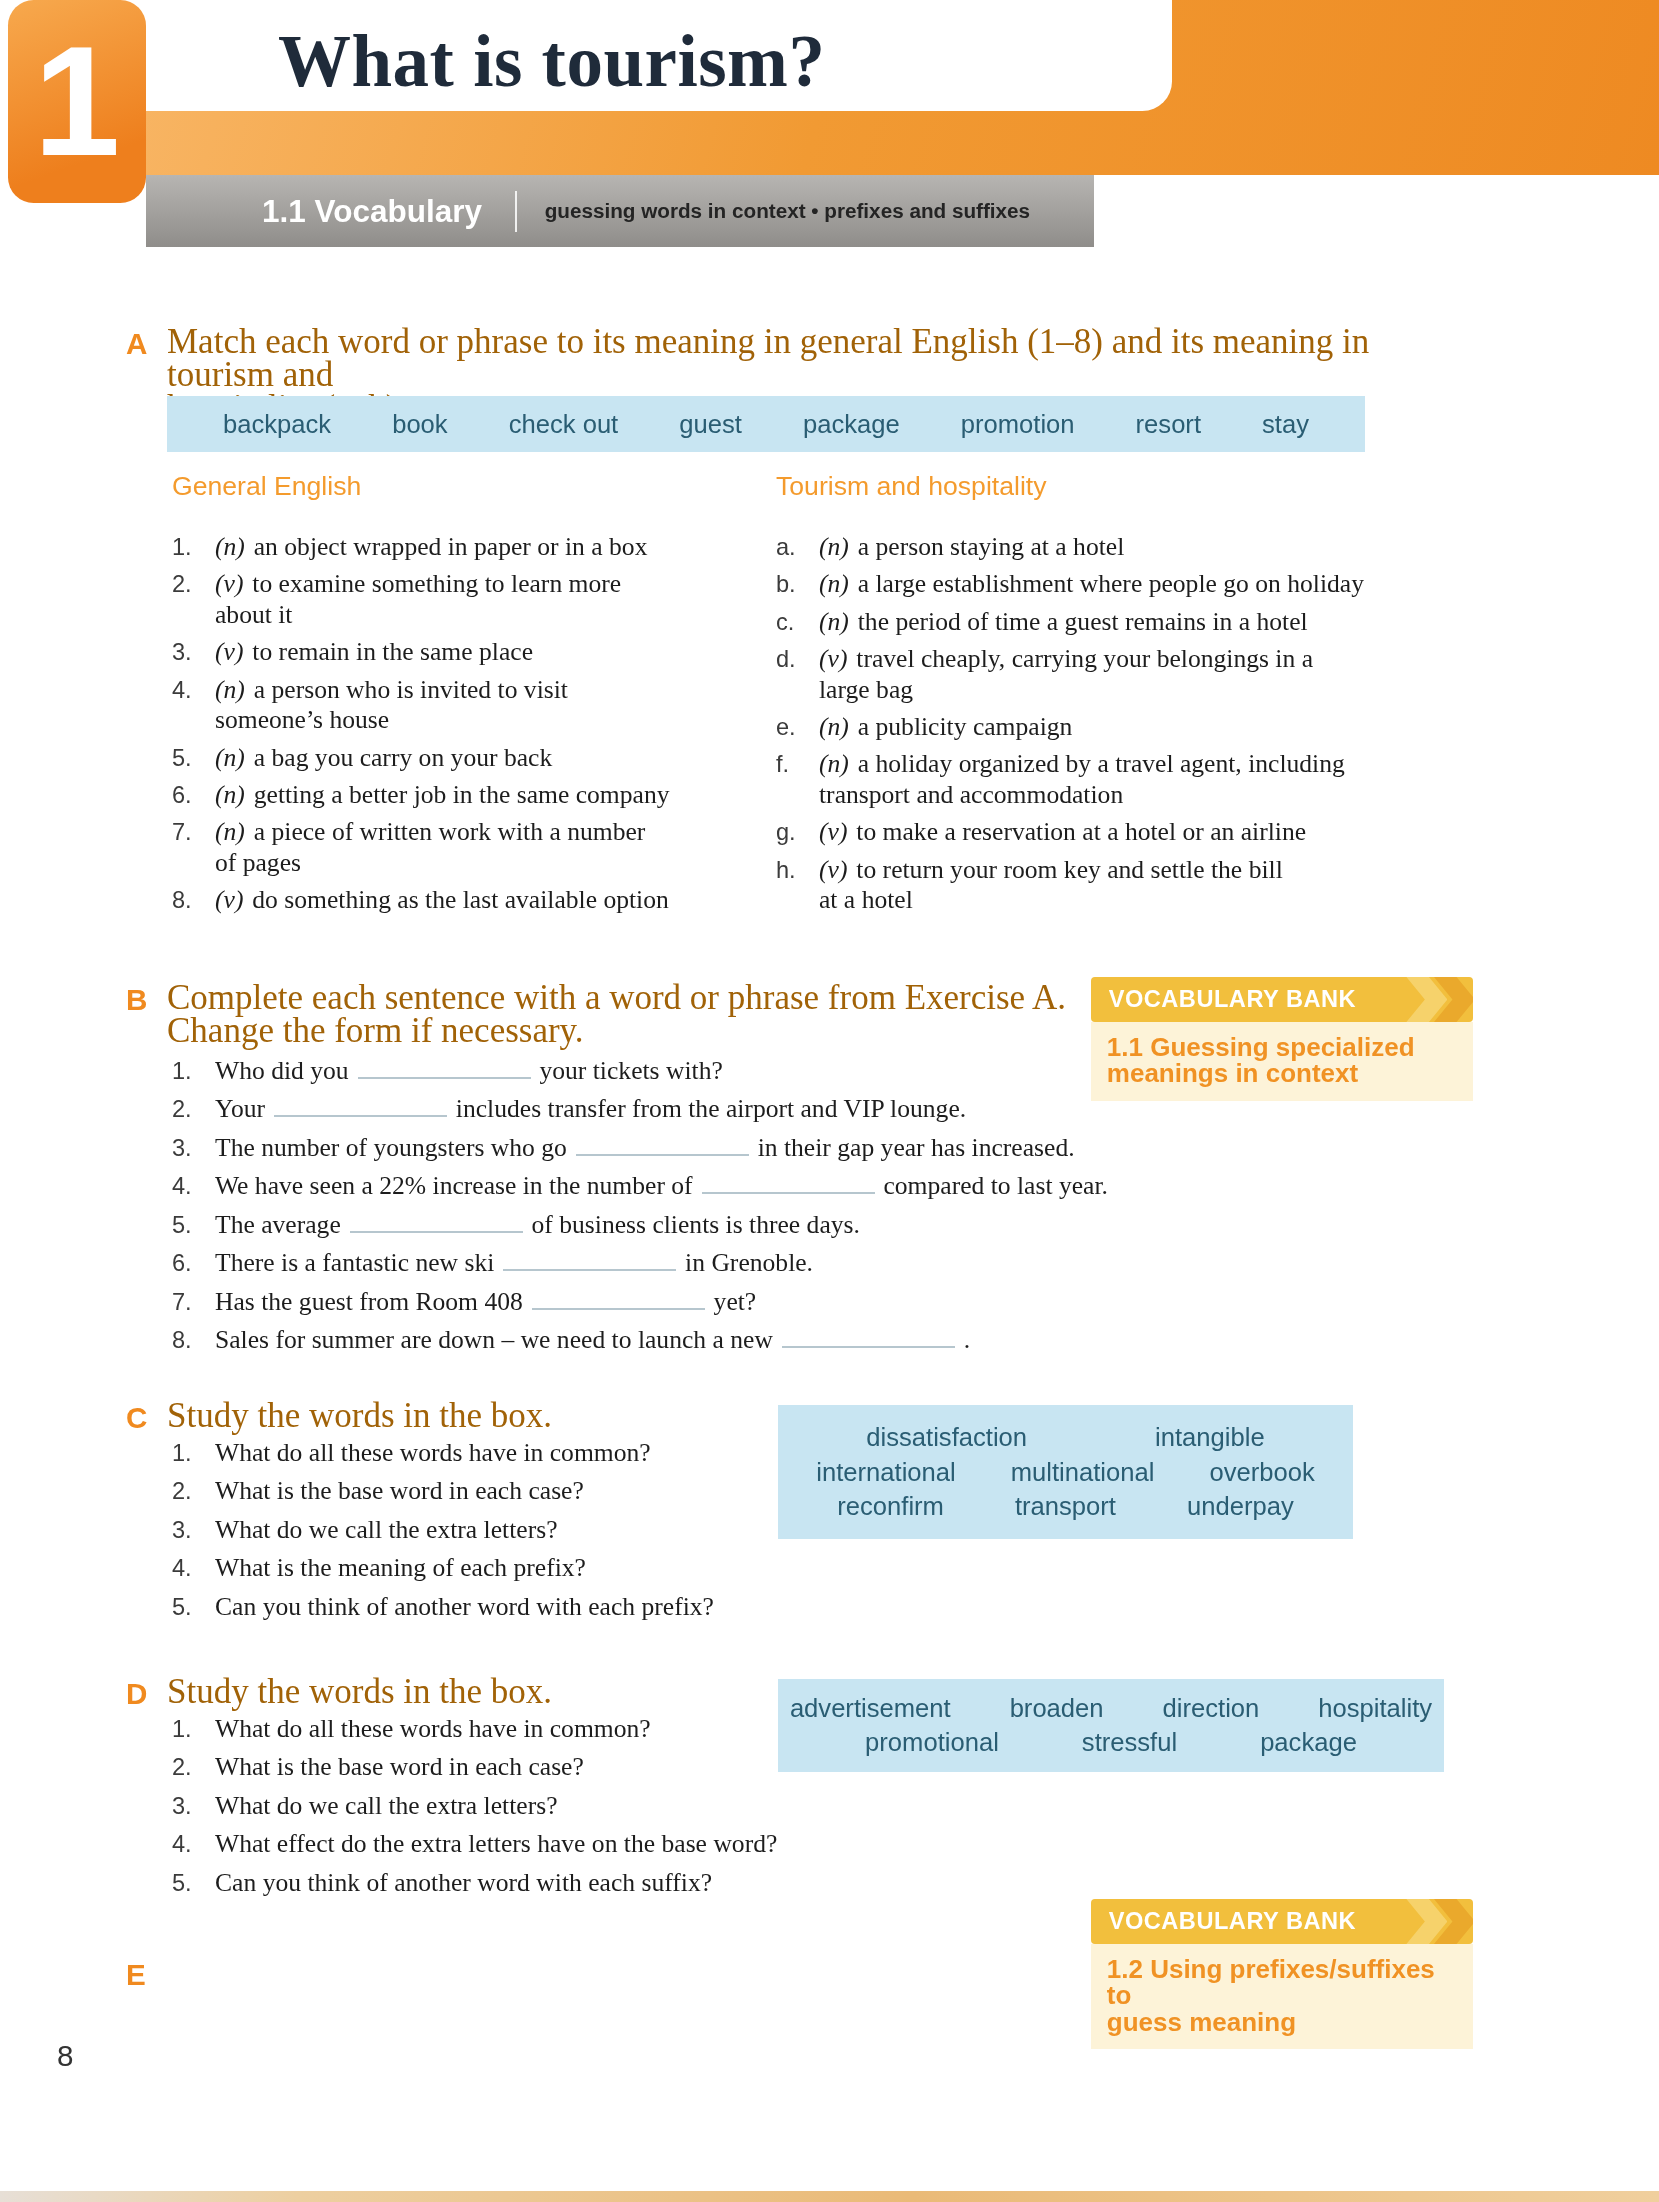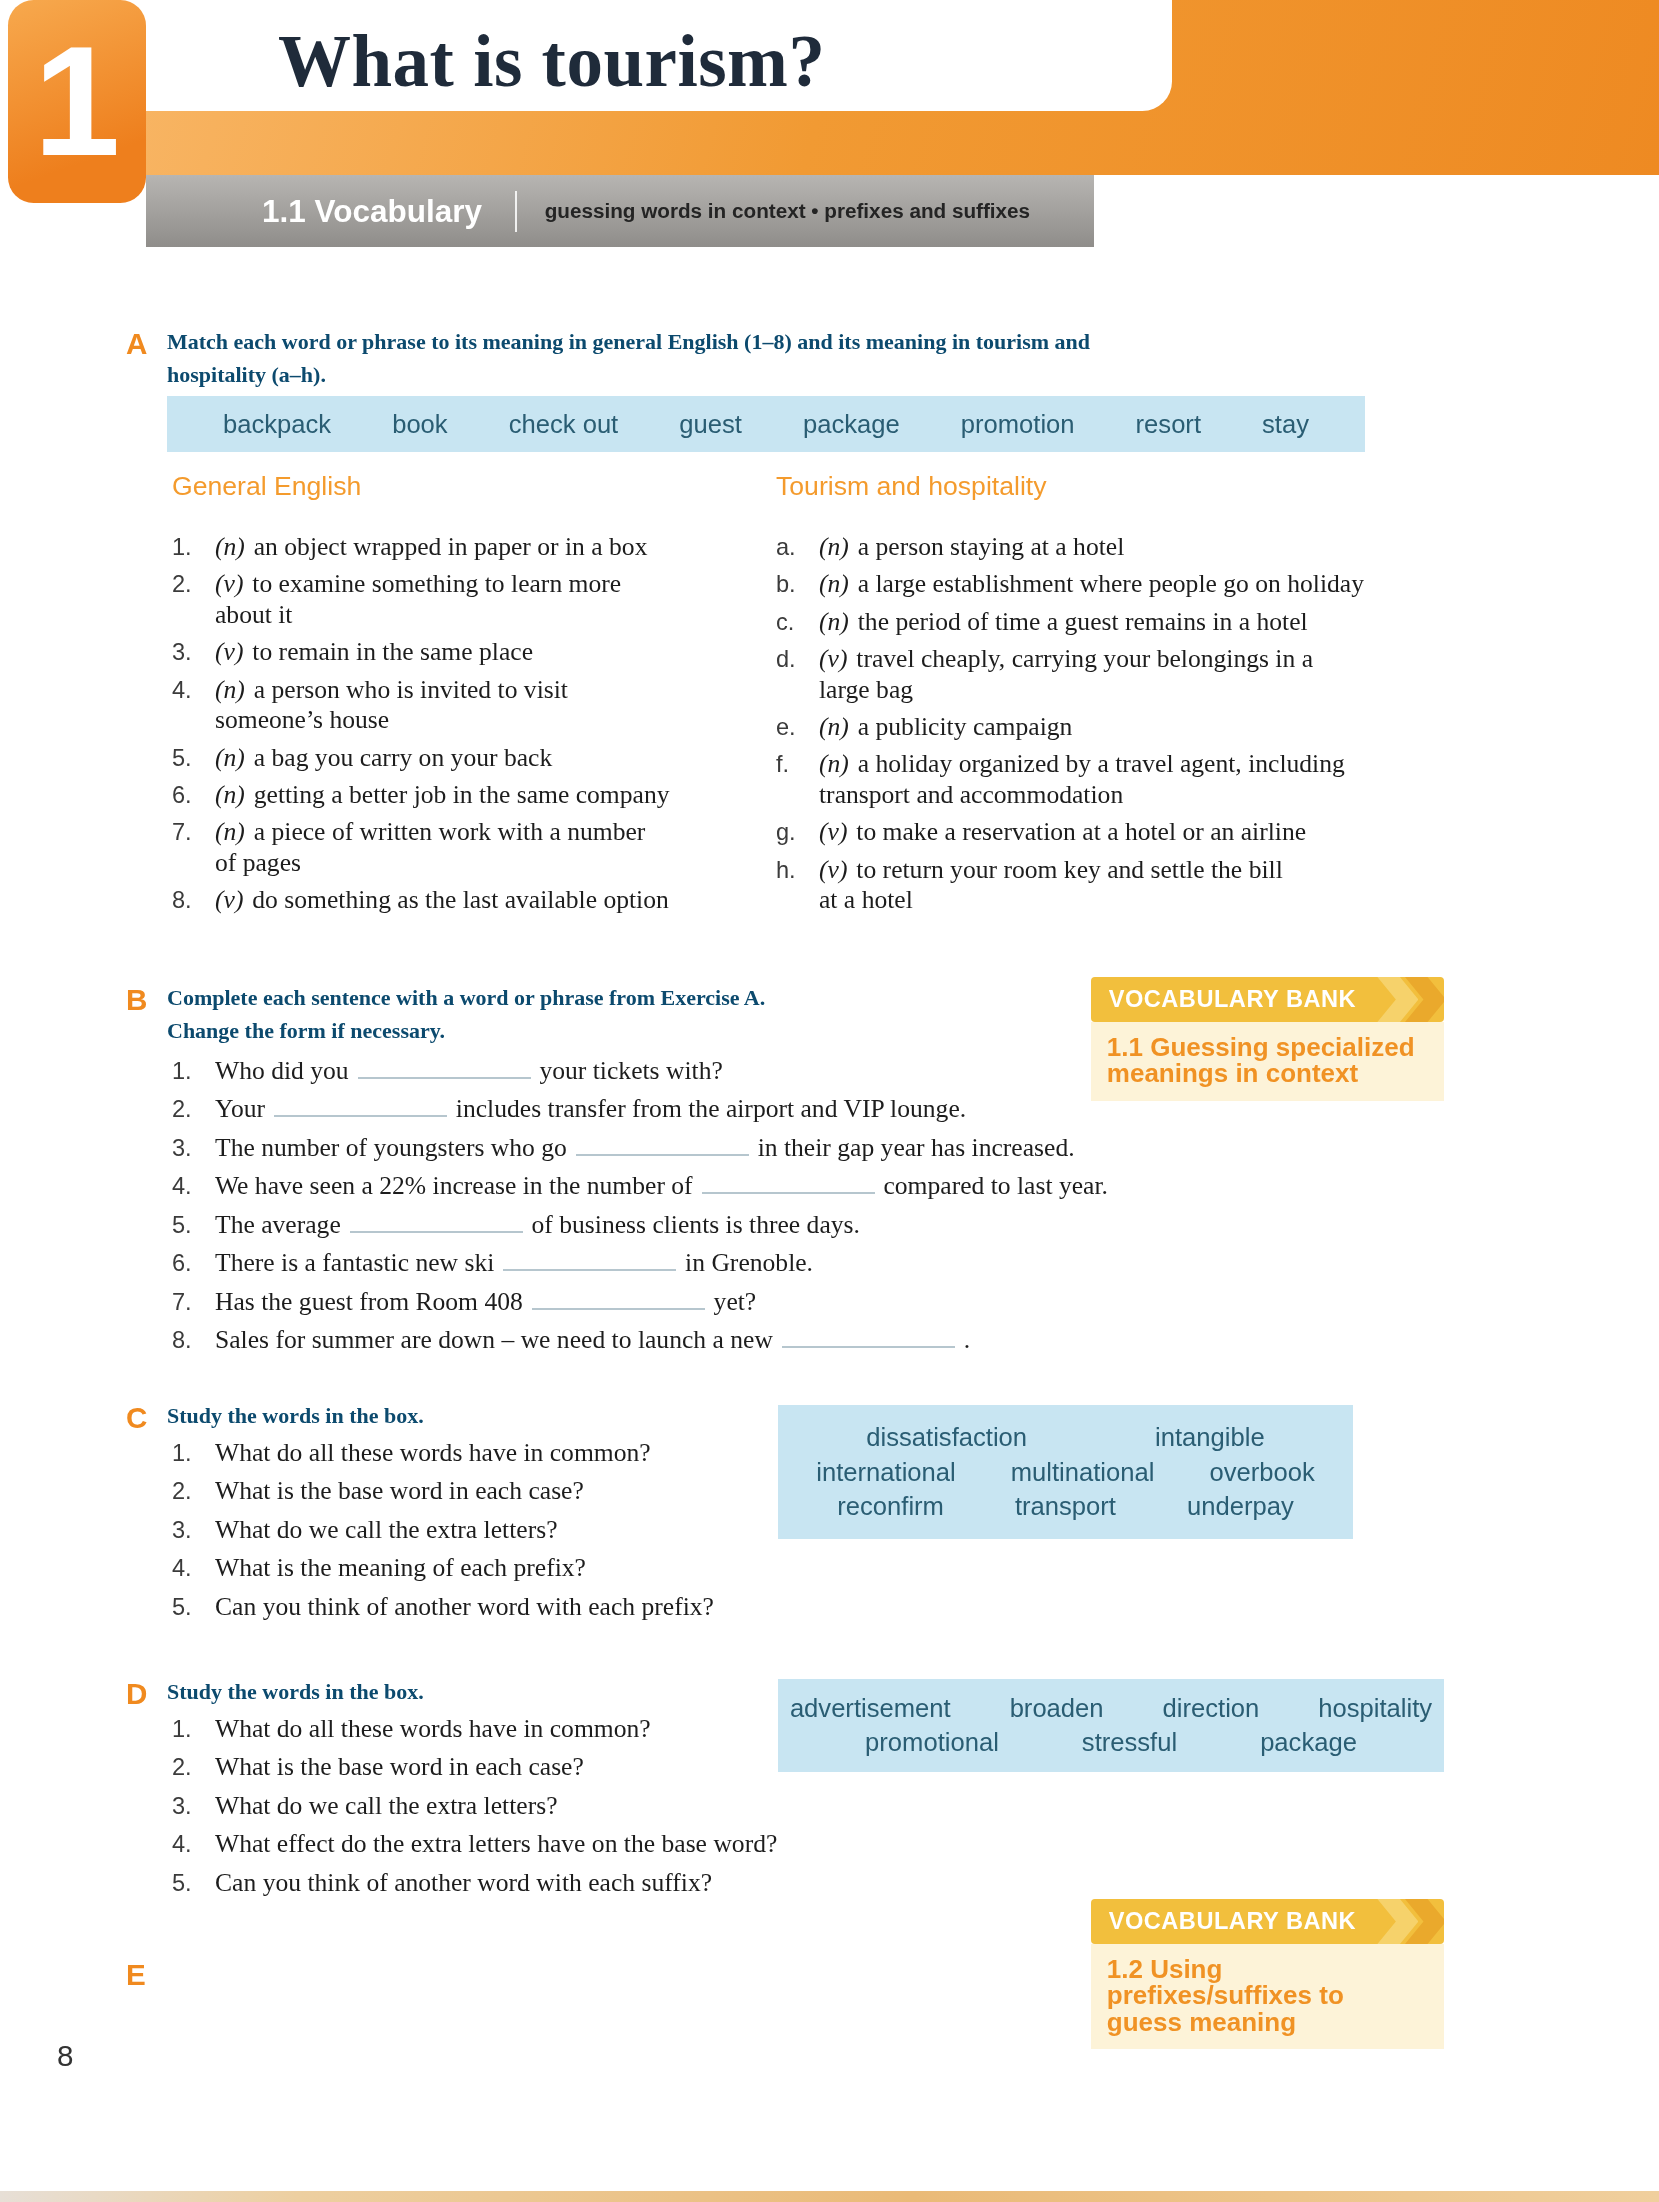--- a/index.html
+++ b/index.html
@@ -20,21 +20,21 @@
   .lesson-bar{position:absolute;left:146px;top:175px;width:948px;height:72px;
         background:linear-gradient(180deg,#b7b5b2 0%,#8f8d8a 100%);display:flex;align-items:center;}
   .lesson-code{margin-left:116px;font-family:"Liberation Sans",sans-serif;font-weight:bold;
         font-size:31.5px;color:#ffffff;}
   .lesson-div{width:2px;height:41px;background:rgba(255,255,255,.85);margin:0 27.6px 0 33px;}
   .lesson-topics{font-family:"Liberation Sans",sans-serif;font-weight:bold;font-size:20.7px;color:#242424;}
 
   
   .sec-label{position:absolute;left:126px;font-family:"Liberation Sans",sans-serif;
         font-weight:bold;font-size:29.6px;color:#f08a1f;}
-  .instr{position:absolute;font-weight:bold;font-size:22px;color:#0c4a6e;line-height:33px;}
+  .instr{position:absolute;font-weight:normal;font-size:35px;color:#a16207;line-height:33px;}
   .num{font-family:"Liberation Sans",sans-serif;font-size:23.6px;color:#3b3b3b;padding-top:2px;}
   .wb-word{font-family:"Liberation Sans",sans-serif;font-size:25.6px;color:#2a5d73;white-space:nowrap;}
 
   
   .abox{position:absolute;left:167px;top:396px;width:1198px;height:56px;background:#c8e5f2;
         display:flex;align-items:center;justify-content:space-between;padding:0 56px;box-sizing:border-box;}
   .defcol{position:absolute;}
   .col-head{font-family:"Liberation Sans",sans-serif;font-weight:normal;font-size:26.6px;
         color:#f49b2d;margin-bottom:30px;}
   .def-item{display:grid;grid-template-columns:43px 1fr;margin-bottom:6.9px;}
@@ -42,21 +42,21 @@
   .pos{font-style:italic;margin-right:8.9px;}
   .l2{display:block;}
 
   
   .blist{position:absolute;left:172px;top:1056px;width:1143px;}
   .b-item{display:grid;grid-template-columns:43px 1fr;margin-bottom:8.9px;}
   .b-text{font-size:25.6px;color:#1d1d1d;line-height:29.6px;white-space:nowrap;}
   .blank{display:inline-block;width:173px;height:19.7px;border-bottom:2px solid #b6c6ce;margin:0 8.9px;}
 
   
-  .bank{position:absolute;width:353px;}
+  .bank{position:absolute;width:382px;}
   .bank-head{position:relative;height:45px;background:#f2bf3d;border-radius:3.9px;
         display:flex;align-items:center;overflow:hidden;}
   .bank-title{margin-left:17.7px;font-family:"Liberation Sans",sans-serif;font-weight:bold;
         font-size:23.6px;color:#ffffff;letter-spacing:0.5px;white-space:nowrap;}
   .chev{position:absolute;top:0;width:41px;height:45px;
         clip-path:polygon(0 0,55% 0,100% 50%,55% 100%,0 100%,45% 50%);}
   .chev.c1{right:25.6px;background:#f6d26b;}
   .chev.c2{right:-2px;background:#eaa92c;}
   .bank-body{background:#fdf3d8;padding:11.8px 15.8px 13.8px;}
   .bank-sub{font-family:"Liberation Sans",sans-serif;font-weight:bold;font-size:26px;

